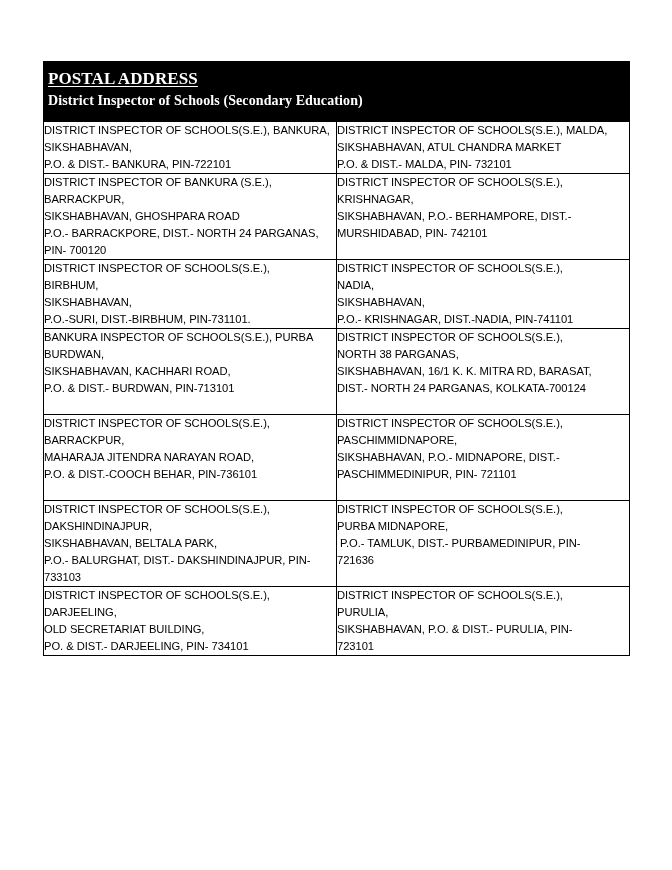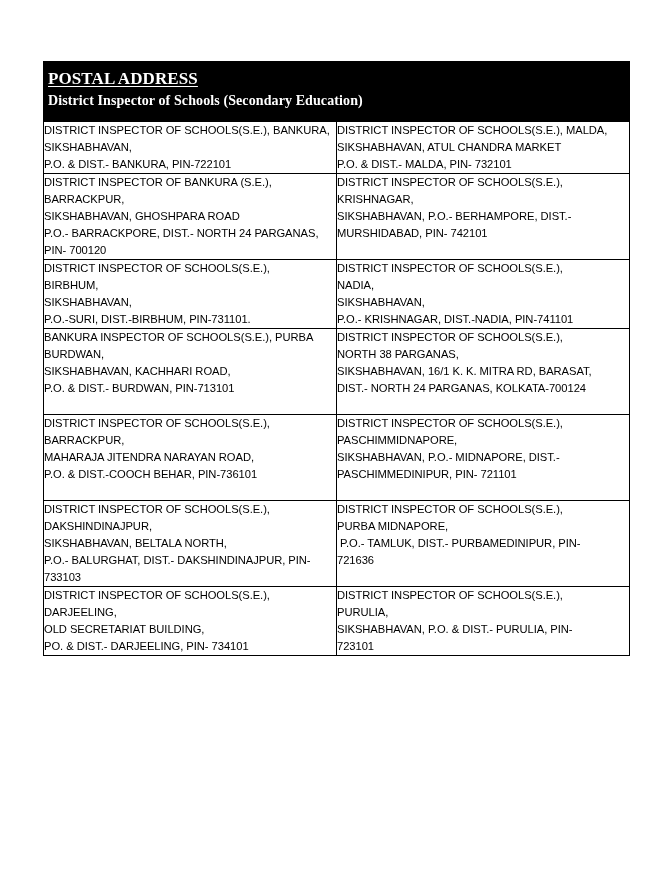--- a/index.html
+++ b/index.html
@@ -182,21 +182,21 @@
             <div class="addr-line">PASCHIMMEDINIPUR, PIN- 721101</div>
             <span class="spacer-lines">
               <i></i>
             </span>
           </td>
         </tr>
         <tr>
           <td class="addr-cell">
             <div class="addr-line">DISTRICT INSPECTOR OF SCHOOLS(S.E.),</div>
             <div class="addr-line">DAKSHINDINAJPUR,</div>
-            <div class="addr-line">SIKSHABHAVAN, BELTALA NORTH,</div>
+            <div class="addr-line">SIKSHABHAVAN, BELTALA PARK,</div>
             <div class="addr-line">P.O.- BALURGHAT, DIST.- DAKSHINDINAJPUR, PIN-</div>
             <div class="addr-line">733103</div>
           </td>
           <td class="addr-cell">
             <div class="addr-line">DISTRICT INSPECTOR OF SCHOOLS(S.E.),</div>
             <div class="addr-line">PURBA MIDNAPORE,</div>
             <div class="addr-line"> P.O.- TAMLUK, DIST.- PURBAMEDINIPUR, PIN-</div>
             <div class="addr-line">721636</div>
             <span class="spacer-lines">
               <i></i>

